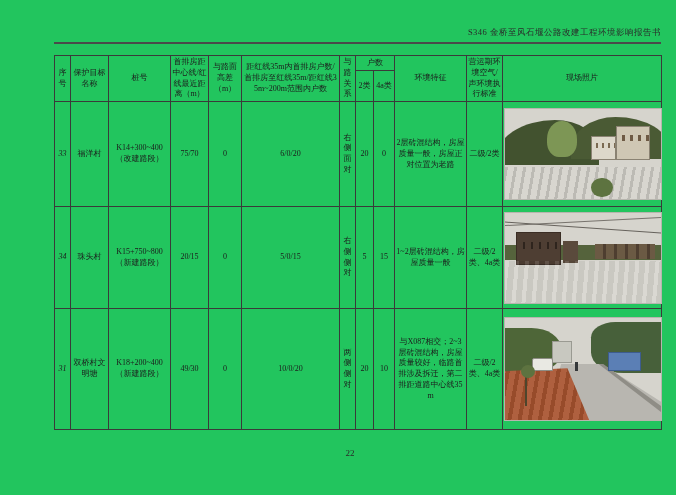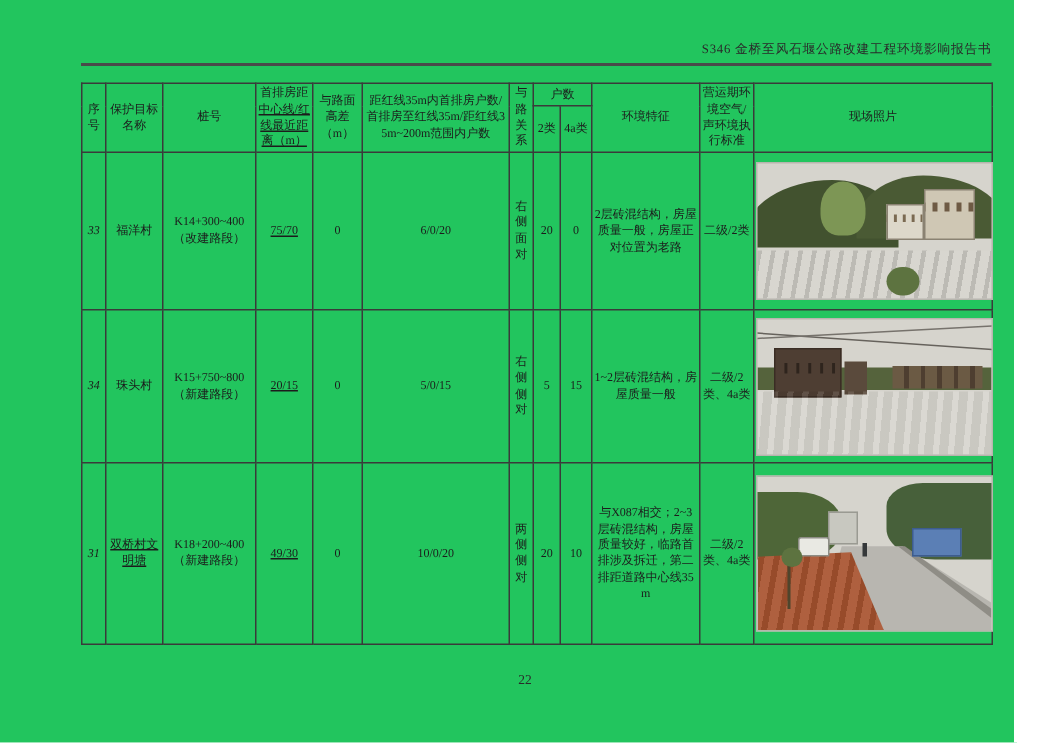--- a/index.html
+++ b/index.html
@@ -15,21 +15,21 @@
   
   table.report { position:absolute; top:55px; left:54px; width:607px;
                  border-collapse:collapse; table-layout:fixed; }
   .report th, .report td { border:1px solid #3a3a3a; font-weight:normal;
                  font-size:8px; line-height:1.35; text-align:center; vertical-align:middle;
                  padding:1px; word-break:break-all; }
   .report tr.h-top th { height:15px; }
   .report tr.r1 td { height:105px; }
   .report tr.r2 td { height:102px; }
   .report tr.r3 td { height:121px; }
-  .u { text-decoration:underline; }
+  .u { }
   .seq { font-size:9px;font-style:italic; }
 
   
   .photo { position:relative; width:158px; height:92px; margin:2px auto;
            overflow:hidden; border:1px solid #b7b5ae; background:#d6d4cd; }
   .photo div { position:absolute; }
   .ph3 { height:104px; }
 
   
   .p1-hill  { left:-6%; top:12%; width:66%; height:50%; background:#42522f; border-radius:60% 45% 0 0/90% 70% 0 0; }

